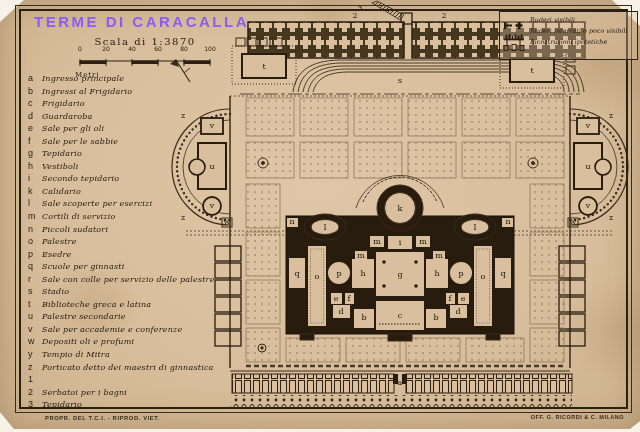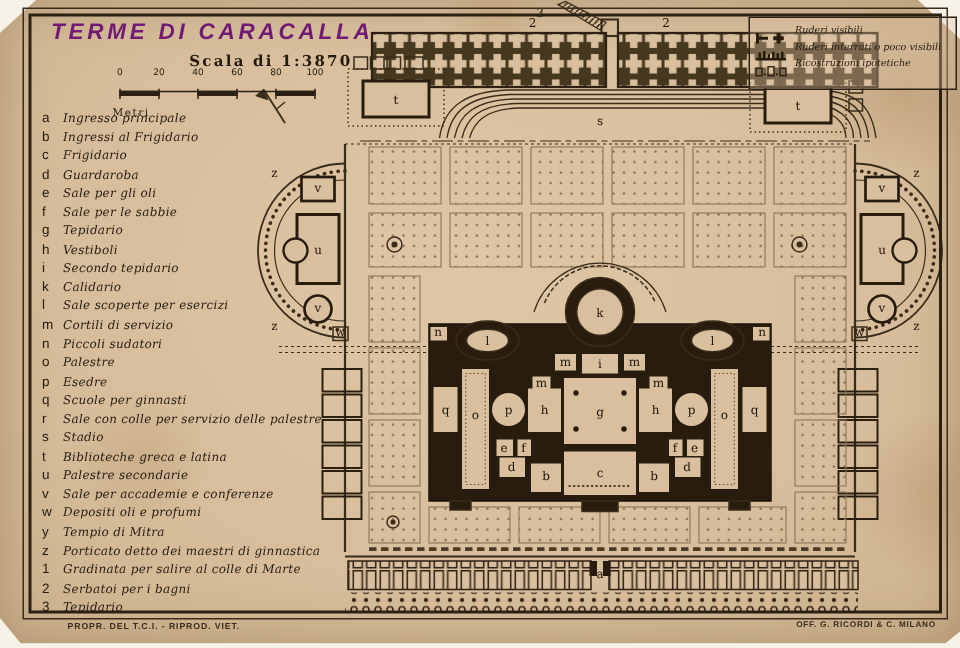--- a/index.html
+++ b/index.html
@@ -10,23 +10,23 @@
       radial-gradient(circle at 600px 60px, rgba(146,100,52,.25), transparent 60px),
       radial-gradient(circle at 95px 305px, rgba(146,100,52,.16), transparent 45px),
       radial-gradient(circle at 330px 16px, rgba(146,100,52,.13), transparent 35px),
       radial-gradient(circle at 620px 330px, rgba(146,100,52,.18), transparent 55px),
       radial-gradient(ellipse at 50% 42%, #dfc6a6 0%, #d7bd9b 62%, #cdb28e 100%);
     clip-path:polygon(24px 0,612px 0,640px 26px,640px 421px,630px 429px,14px 429px,0 412px,0 22px);
     box-shadow:inset 0 0 34px rgba(110,78,40,.35);}
   .frame-outer{position:absolute;left:15px;top:5px;right:8px;bottom:19px;border:1px solid #3a2c1c;}
   .frame-inner{position:absolute;left:19px;top:9px;right:12px;bottom:23px;border:2px solid #2b2014;}
   .title{position:absolute;left:34px;top:13px;font-family:"Liberation Sans",sans-serif;
-    font-weight:bold;font-size:15px;letter-spacing:2.5px;white-space:nowrap;color:#701a75;font-style:italic;}
-  .scala{position:absolute;left:55px;top:36px;width:180px;text-align:right;
-    font-size:10px;font-weight:bold;letter-spacing:1.5px;}
+    font-weight:bold;font-size:15px;letter-spacing:2.5px;white-space:nowrap;color:#8b5cf6;}
+  .scala{position:absolute;left:55px;top:36px;width:180px;text-align:center;
+    font-size:10px;font-weight:normal;letter-spacing:1.5px;}
   .scalebar{position:absolute;left:75px;top:45px;width:140px;}
   .ticknums{position:relative;height:7px;}
   .ticknums span{position:absolute;top:0;width:14px;text-align:center;
     font-size:6px;font-family:"DejaVu Sans",sans-serif;}
   .metri{text-align:left;font-size:7px;letter-spacing:1px;margin-top:0px;}
   .legend{position:absolute;left:28px;top:72px;width:200px;}
   .lrow{height:12.55px;line-height:12.55px;white-space:nowrap;display:flex;align-items:baseline;}
   .lkey{width:14px;flex:0 0 14px;font-family:"Liberation Sans",sans-serif;font-size:9px;}
   .llbl{font-style:italic;font-size:8px;letter-spacing:.2px;}
   .symbox{position:absolute;left:499px;top:11px;width:131px;border:1.5px solid #2b2014;
@@ -429,21 +429,20 @@
     <div class="lrow">
       <span class="lkey">y</span>
       <span class="llbl">Tempio di Mitra</span>
     </div>
     <div class="lrow">
       <span class="lkey">z</span>
       <span class="llbl">Porticato detto dei maestri di ginnastica</span>
     </div>
     <div class="lrow">
       <span class="lkey">1</span>
-      <span class="llbl">Gradinata per salire al colle di Marte</span>
     </div>
     <div class="lrow">
       <span class="lkey">2</span>
       <span class="llbl">Serbatoi per i bagni</span>
     </div>
     <div class="lrow">
       <span class="lkey">3</span>
       <span class="llbl">Tepidario</span>
     </div>
   </div>

